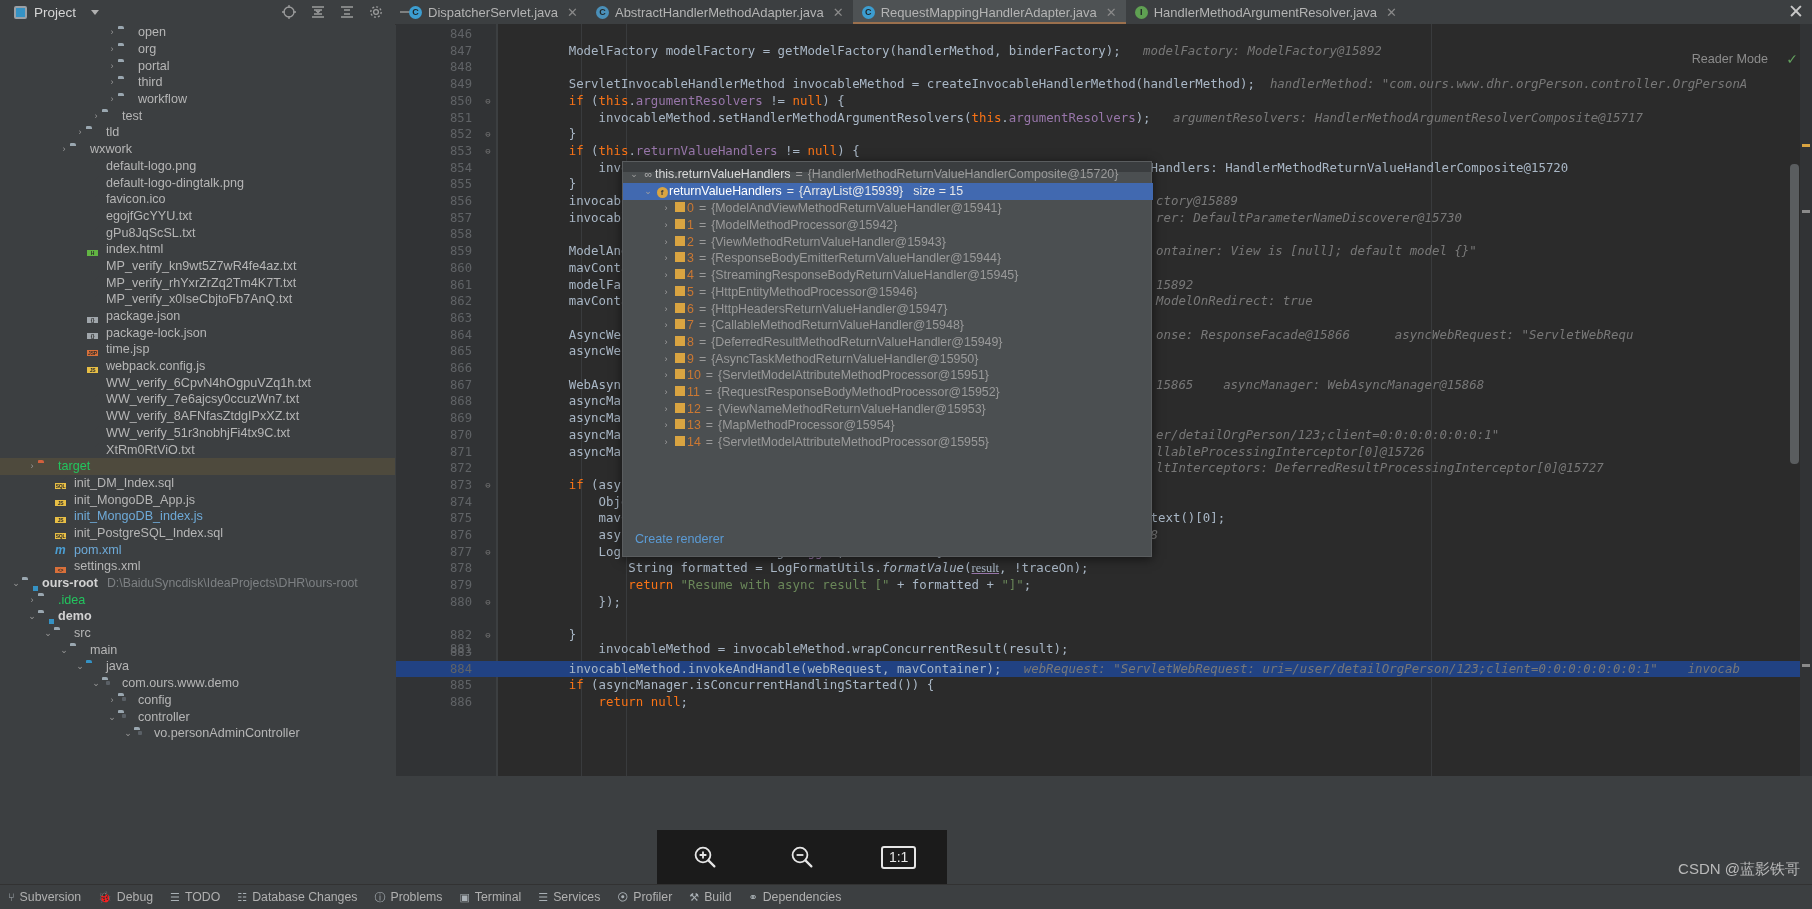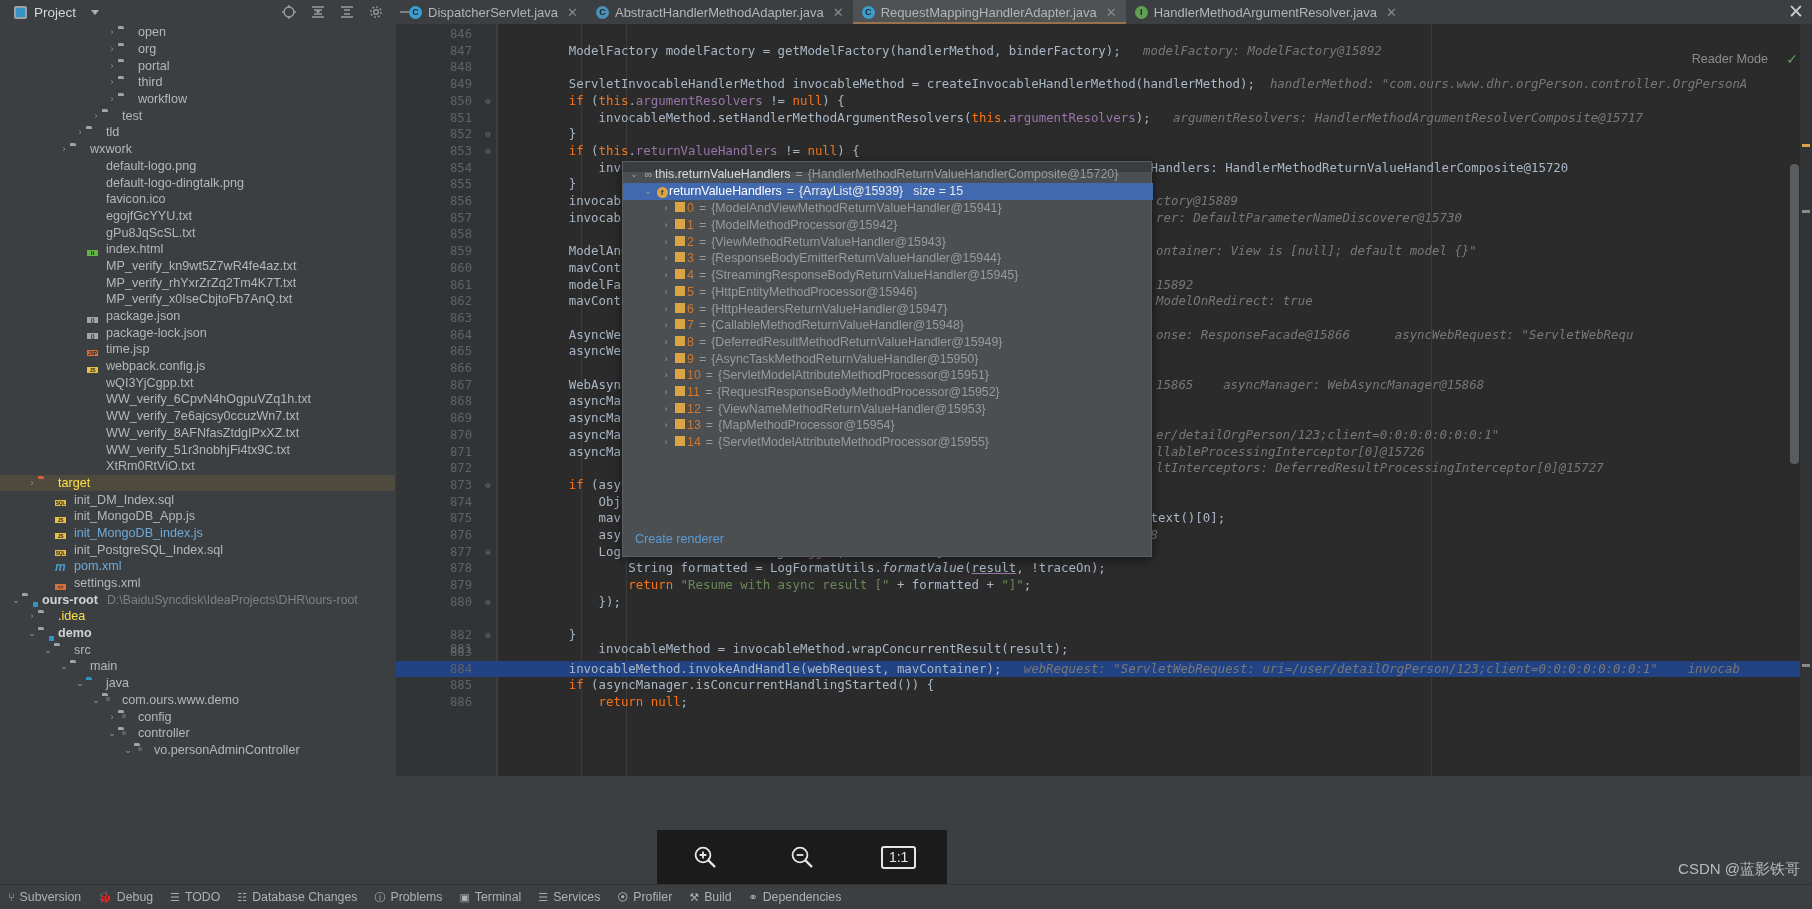--- a/index.html
+++ b/index.html
@@ -64,39 +64,39 @@
   .badge{position:absolute;left:1px;bottom:0px;height:6px;min-width:11px;font-size:5px;line-height:6px;
          text-align:center;color:#2b2b2b;font-weight:bold;letter-spacing:-0.2px;}
   .b-html{background:#62b543;}
   .b-js{background:#e8bf45;}
   .b-jsp{background:#d9703a;}
   .b-sql{background:#e8bf45;}
   .b-xml{background:#d9703a;}
   .b-json{background:#a0a6ab;}
   .m-icon{color:#4a9fd4;font-style:italic;font-weight:bold;font-size:12px;margin-left:1px;}
   .lbl{color:#b6b6b6;}
-  .lbl.red{color:#fde047;}
+  .lbl.red{color:#22c55e;}
   .lbl.blue{color:#6eaad8;}
   .lbl.bold{font-weight:bold;color:#d2d2d2;}
   .path{color:#7d8083;font-size:12.3px;margin-left:9px;}
 
   
   .editor{position:absolute;left:396px;top:24px;width:1416px;height:752px;background:#2b2b2b;overflow:hidden;}
   .gutter{position:absolute;left:0;top:0;width:100px;height:752px;background:#313335;}
   .codearea{position:absolute;left:0;top:0;width:1416px;height:752px;
             font-family:"DejaVu Sans Mono", monospace;font-size:12.4px;}
   .cl{position:absolute;left:0;height:16.7px;line-height:16.7px;white-space:pre;width:100%;}
   .ln{position:absolute;left:0;width:76px;text-align:right;color:#606366;font-size:12.2px;}
   .fold{position:absolute;left:86px;width:12px;text-align:center;color:#787878;font-size:9px;}
   .code{position:absolute;left:113px;color:#a9b7c6;}
   .curline{position:absolute;left:0;width:1416px;height:16.7px;background:#214283;}
   .kw{color:#f97316;} .str{color:#6a8759;}
   .fld{color:#9876aa;} .sfn{color:#a9b7c6;font-style:italic;}
   .hint{color:#787878;font-style:italic;}
-  .under{text-decoration:underline;text-decoration-color:#9876aa;}
+  .under{text-decoration:underline;text-decoration-color:#9876aa;font-family:Liberation Serif, serif;}
   .stripe{position:absolute;left:100px;top:0;width:2px;height:752px;background:#3c3f41;}
   .vguide{position:absolute;top:0;width:1px;height:752px;background:#393b3d;}
 
   .readermode{position:absolute;right:44px;top:28px;font-size:12.6px;color:#8c8c8c;}
   .chk{position:absolute;right:14px;top:27px;color:#62a05e;font-size:14px;}
 
   
   .rgut{position:absolute;right:0;top:0;width:12px;height:752px;background:#313335;}
   .rmark{position:absolute;right:2px;width:8px;height:3px;}
 
@@ -325,26 +325,20 @@
         <span style="width:70px;flex:none;"></span>
         <span class="arrow"></span>
         <span class="fi"><span class="file"></span><span class="badge b-jsp">JSP</span></span>
         <span class="lbl ">time.jsp</span>
       </div>
       <div class="row">
         <span style="width:70px;flex:none;"></span>
         <span class="arrow"></span>
         <span class="fi"><span class="file"></span><span class="badge b-js">JS</span></span>
         <span class="lbl ">webpack.config.js</span>
-      </div>
-      <div class="row">
-        <span style="width:70px;flex:none;"></span>
-        <span class="arrow"></span>
-        <span class="fi"><span class="file"></span></span>
-        <span class="lbl ">wQI3YjCgpp.txt</span>
       </div>
       <div class="row">
         <span style="width:70px;flex:none;"></span>
         <span class="arrow"></span>
         <span class="fi"><span class="file"></span></span>
         <span class="lbl ">WW_verify_6CpvN4hOgpuVZq1h.txt</span>
       </div>
       <div class="row">
         <span style="width:70px;flex:none;"></span>
         <span class="arrow"></span>

